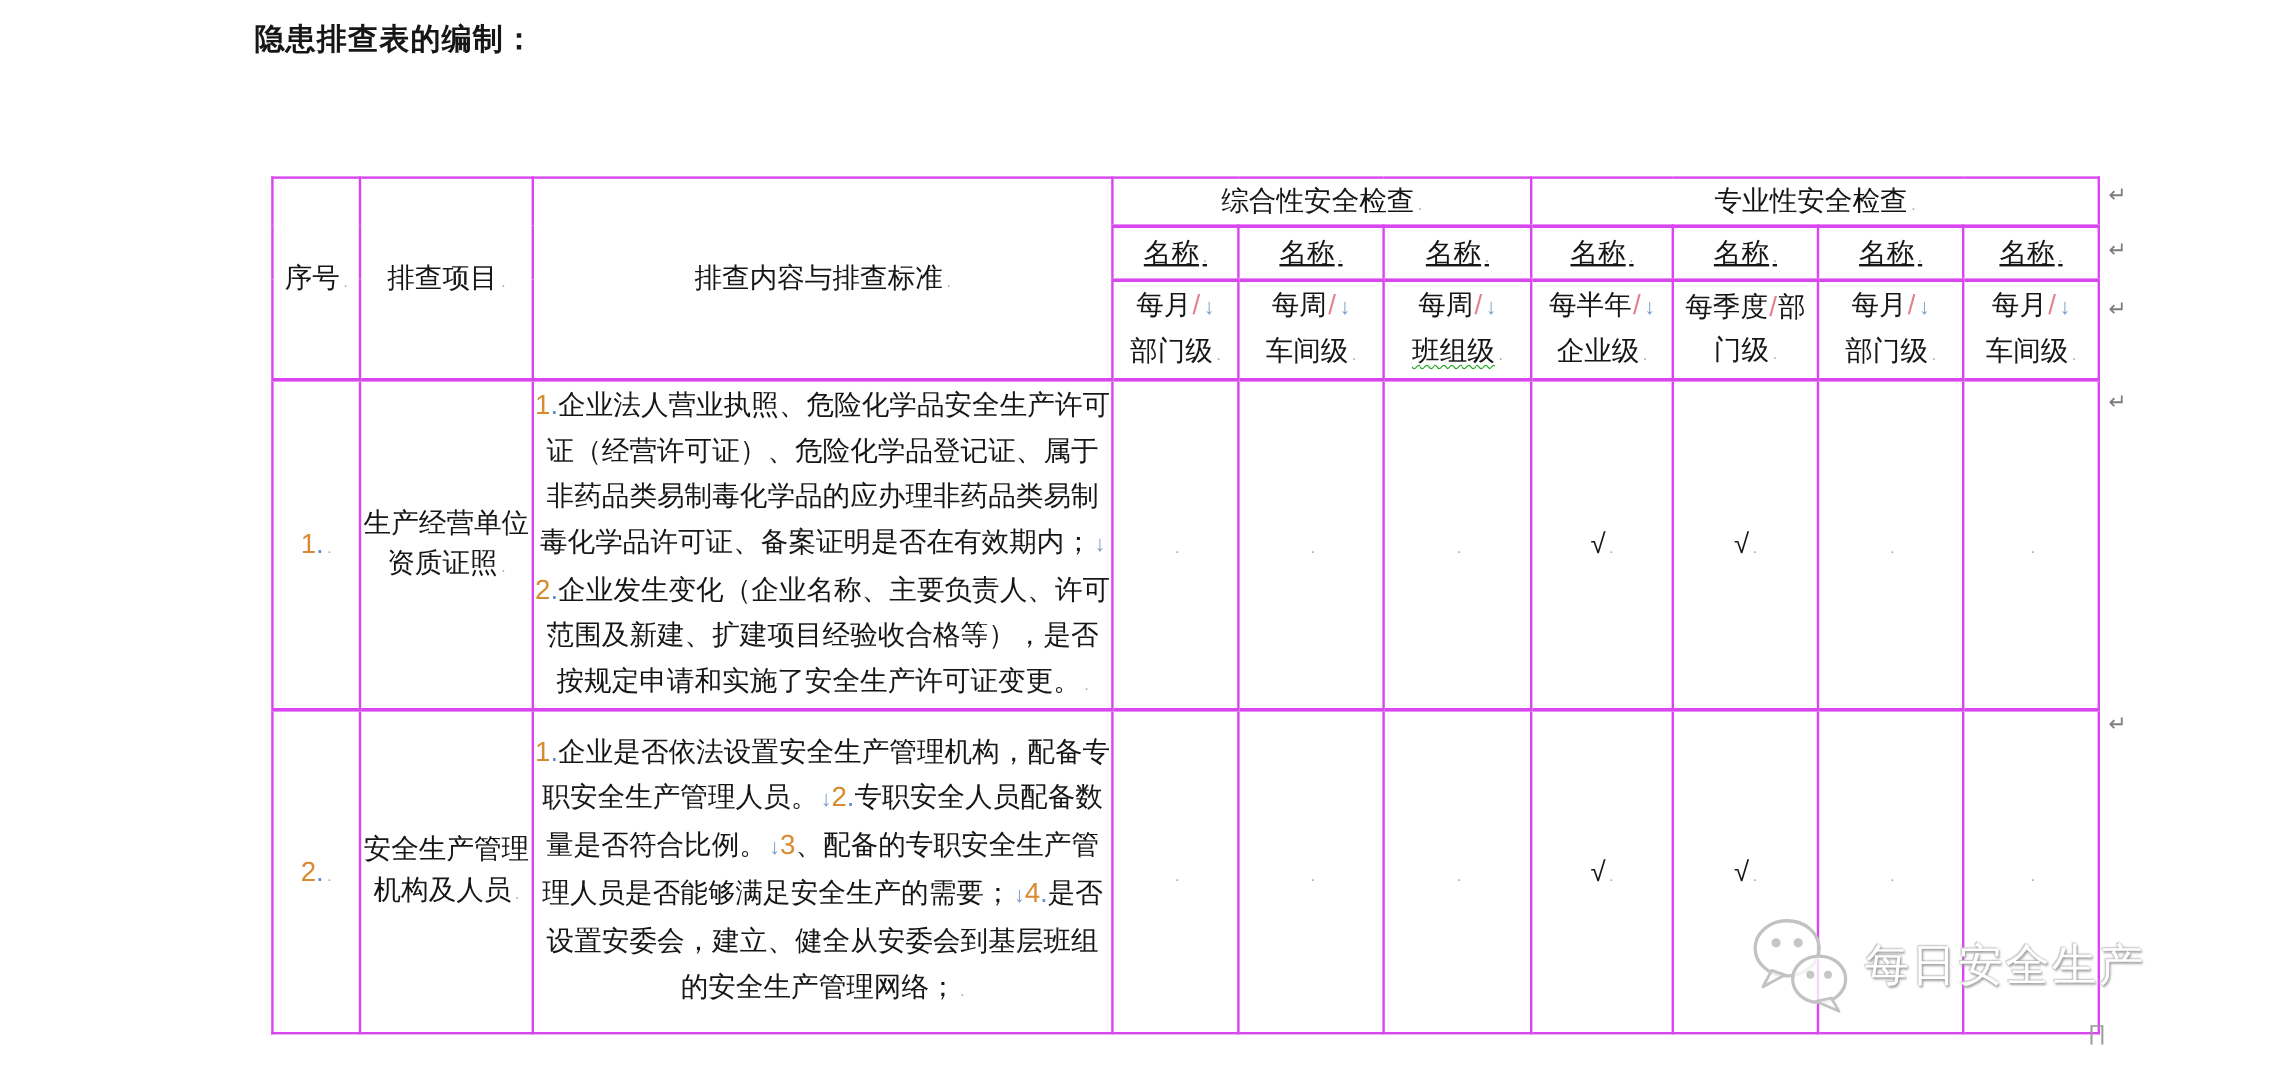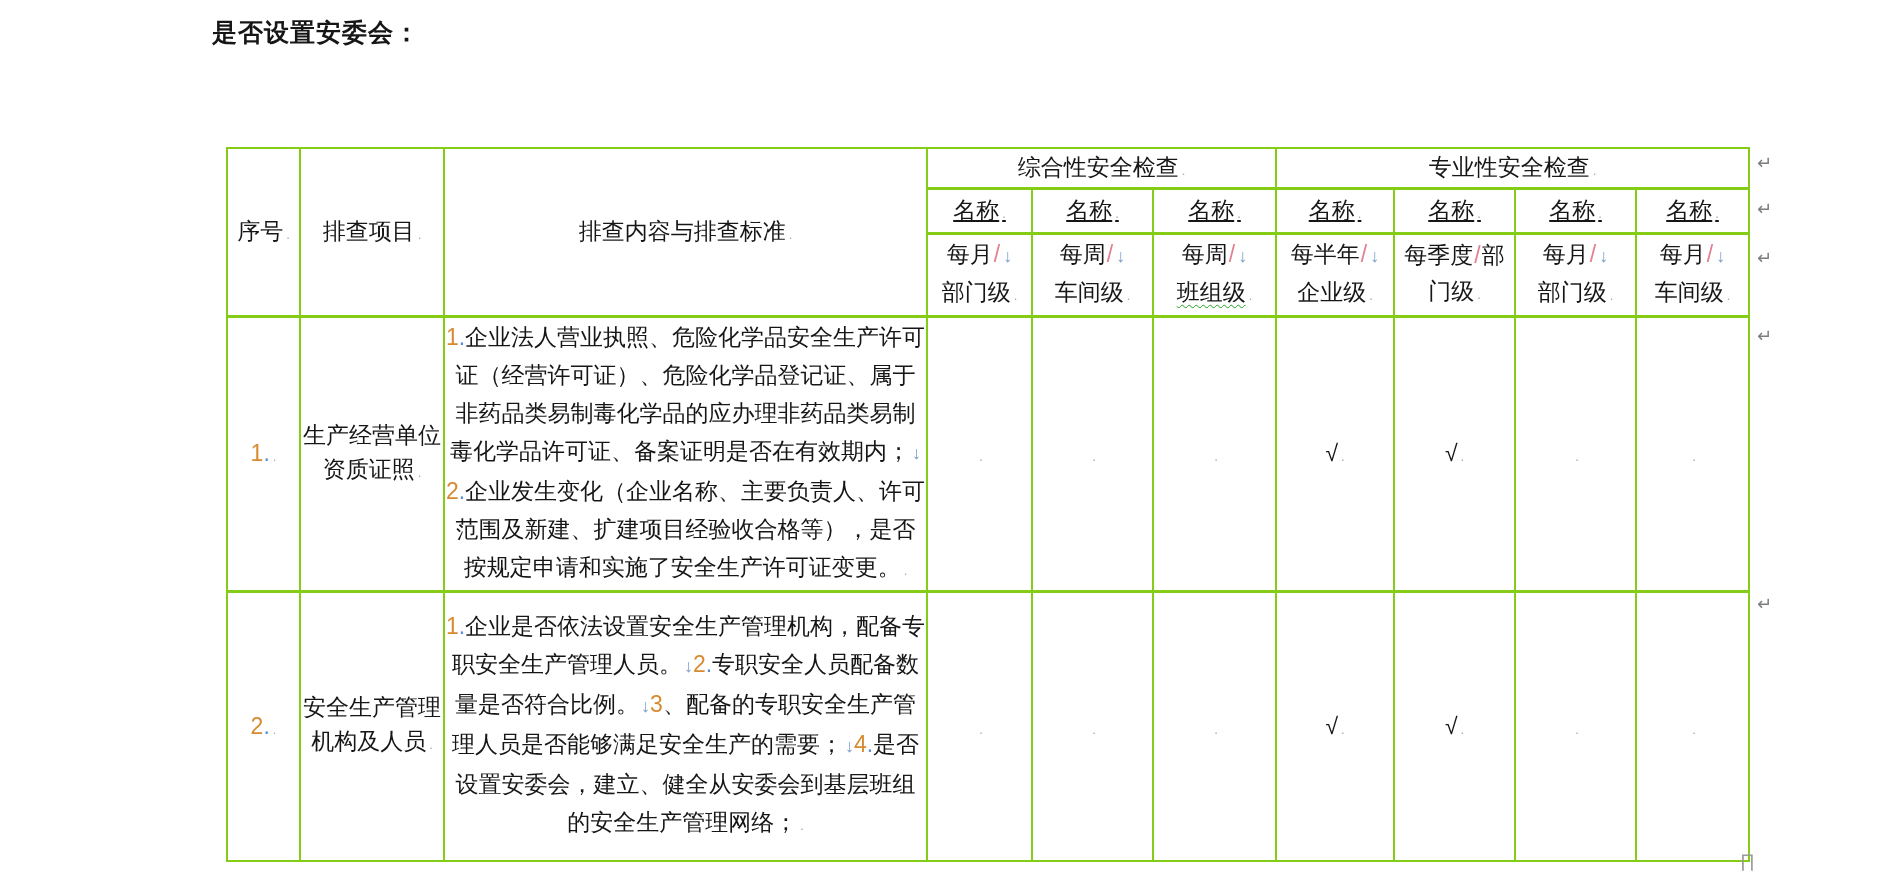--- a/index.html
+++ b/index.html
@@ -3,21 +3,21 @@
 <meta charset="utf-8">
 <style>
   html,body{margin:0;padding:0;background:#ffffff;}
   body{font-family:"Liberation Sans","DejaVu Sans",sans-serif;color:#161616;}
   .canvas{position:relative;width:1894px;height:890px;background:#fff;overflow:hidden;}
 
   .doc-heading{position:absolute;left:212px;top:16px;font-size:25px;font-weight:bold;letter-spacing:1px;}
   .doc-subtitle{position:absolute;left:706px;top:70px;font-size:29px;letter-spacing:1px;}
 
   table.sheet{position:absolute;left:226px;top:147px;border-collapse:collapse;table-layout:fixed;width:1522px;}
-  table.sheet td{border:2px solid #84cc16;padding:0;font-size:23px;text-align:center;vertical-align:middle;
+  table.sheet td{border:2px solid #d946ef;padding:0;font-size:23px;text-align:center;vertical-align:middle;
                  overflow:hidden;word-break:break-all;}
   tr.r-group td{border-bottom-width:3px;}
   tr.r-name td{border-bottom-width:3px;text-decoration:underline;}
   tr.r-freq td{border-bottom-width:3px;}
   tr.r-body1 td{border-bottom-width:3px;margin-top:48px;}
   table.sheet{border:2px solid #1a1a1a;}
 
   td.head-span{font-size:23px;}
   td.content-cell{ text-align:left;vertical-align:top;padding:1px 4px 0 5px;line-height:38px;font-size:22px;}
   td.project-cell{padding:0 2px;line-height:34px;}
@@ -45,21 +45,21 @@
   .watermark{position:absolute;left:1458px;top:762px;display:flex;align-items:center;z-index:5;}
   .wm-icon{width:92px;height:86px;flex:0 0 auto;}
   .wm-text{font-size:37px;color:#ffffff;letter-spacing:2px;margin-left:4px;white-space:nowrap;
            text-shadow:1px 1px 2px #9c9c9c, -1px -1px 1px #c9c9c9, 0 0 2px #b5b5b5;}
 </style>
 </head>
 <body>
 
 <div class="canvas">
 
-  <div class="doc-heading">是否设置安委会：</div>
+  <div class="doc-heading">隐患排查表的编制：</div>
 
   <table class="sheet">
     <colgroup>
       <col style="width:73px">
         <col style="width:144px">
         <col style="width:483px">
       <col style="width:105px">
         <col style="width:121px">
         <col style="width:123px">
       <col style="width:118px">
@@ -149,14 +149,27 @@
   </tbody>
     </table>
 
   <span class="pilcrow p1">↵</span>
   <span class="pilcrow p2">↵</span>
   <span class="pilcrow p3">↵</span>
   <span class="pilcrow p4">↵</span>
   <span class="pilcrow p5">↵</span>
   <span class="table-end-mark">∏</span>
 
+  <div class="watermark">
+    <svg class="wm-icon" viewBox="0 0 100 92" xmlns="http://www.w3.org/2000/svg">
+      <ellipse cx="34" cy="30" rx="29" ry="25" fill="rgba(255,255,255,0.65)" stroke="#c2c2c2" stroke-width="3"></ellipse>
+      <path d="M20 50 L12 65 L32 54 Z" fill="rgba(255,255,255,0.65)" stroke="#c2c2c2" stroke-width="2.5" stroke-linejoin="round"></path>
+      <circle cx="24" cy="25" r="4.2" fill="#c6c6c6"></circle>
+      <circle cx="44" cy="25" r="4.2" fill="#c6c6c6"></circle>
+      <ellipse cx="63" cy="58" rx="24" ry="21" fill="rgba(255,255,255,0.78)" stroke="#c2c2c2" stroke-width="3"></ellipse>
+      <path d="M74 75 L81 87 L60 78 Z" fill="rgba(255,255,255,0.78)" stroke="#c2c2c2" stroke-width="2.5" stroke-linejoin="round"></path>
+      <circle cx="55" cy="54" r="3.6" fill="#c6c6c6"></circle>
+      <circle cx="71" cy="54" r="3.6" fill="#c6c6c6"></circle>
+    </svg>
+    <div class="wm-text">每日安全生产</div>
+  </div>
 
 </div>
 
 </body></html>

